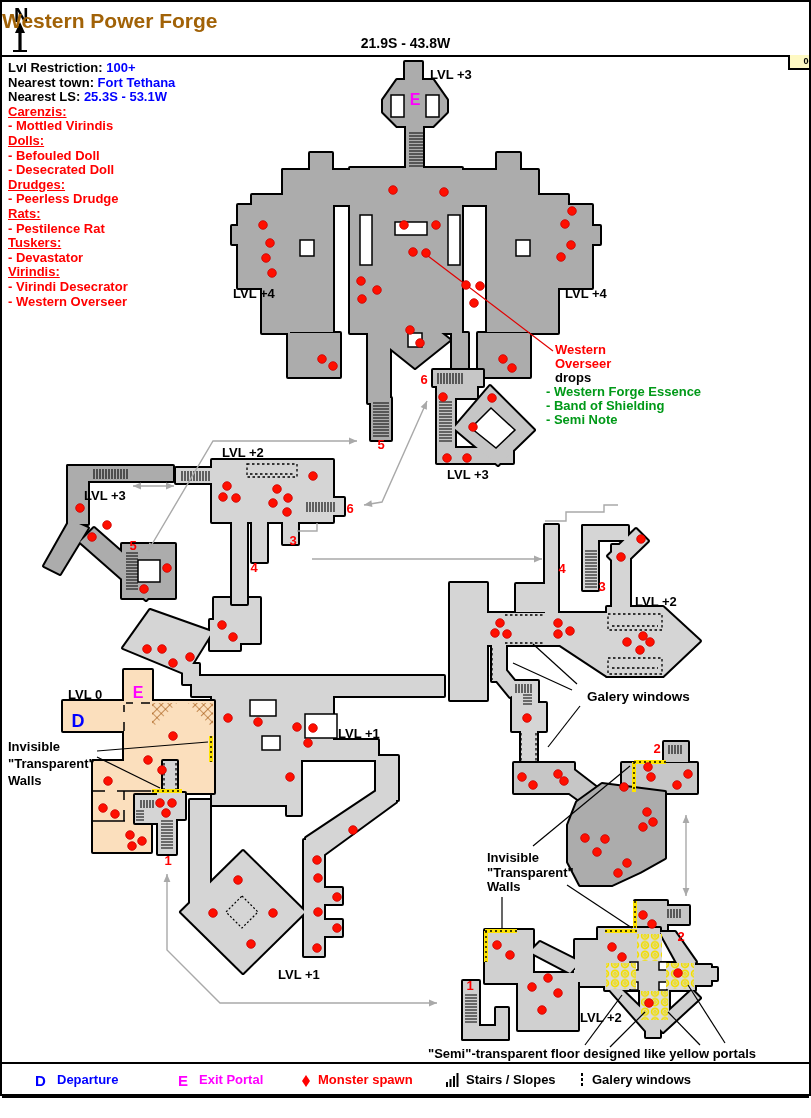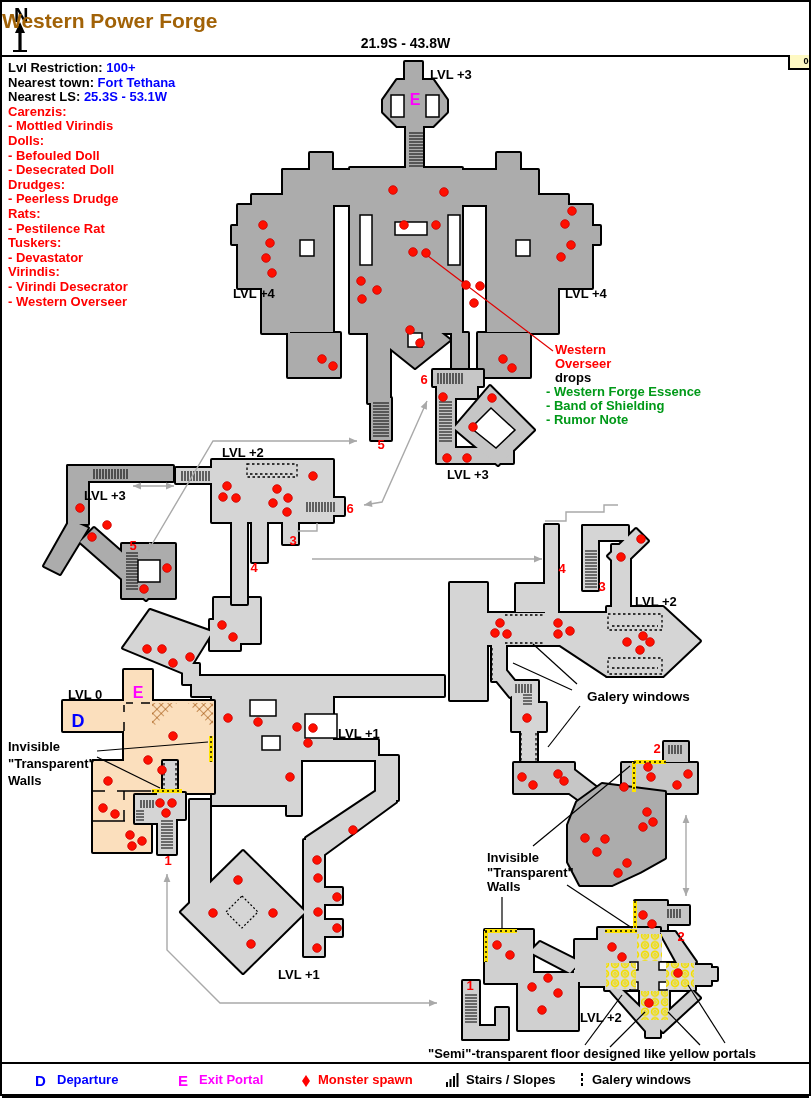--- a/index.html
+++ b/index.html
@@ -13,21 +13,21 @@
   .title{position:absolute;left:0;top:7px;width:100%;font:bold 21px "Liberation Sans",sans-serif;color:#a16207}
   .subtitle{position:absolute;left:0;top:33px;width:100%;text-align:center;font:bold 14px "Liberation Sans",sans-serif;color:#000}
   .designer{position:absolute;right:6px;top:6px;width:110px;text-align:center;font:bold 11px "Liberation Sans",sans-serif;color:#000;line-height:14px}
   .designer .blue{color:#0000FF}
   .datebox{position:absolute;left:788px;top:55px;width:46px;height:13px;border-left:2px solid #000;border-bottom:2px solid #000;
            font:bold 9px "Liberation Sans",sans-serif;text-align:right;padding-right:18px;background:#fef9c3;line-height:13px}
   
   .sidebar{position:absolute;left:8px;top:61px;font:bold 13px "Liberation Sans",sans-serif;line-height:14.6px;white-space:nowrap}
   .sidebar .k{color:#000}
   .sidebar .v{color:#0000FF}
-  .bh{color:#FF0000;}
+  .bh{color:#FF0000;text-decoration:underline}
   .bi{color:#FF0000}
   
   .ann{position:absolute;font:bold 13px "Liberation Sans",sans-serif;color:#000;white-space:nowrap}
   .ov-red{color:#FF0000}
   .ov-green{color:#009918}
   .ov-ind{padding-left:9px}
   
   .legend{position:absolute;left:2px;top:1062px;width:807px;height:32px;border-top:2px solid #000;border-bottom:2px solid #000;background:#fff}
   .legend span{position:absolute;top:8px;font:bold 13px "Liberation Sans",sans-serif}
   .lg-blue{color:#0000FF}.lg-mag{color:#FF00FF}.lg-red{color:#FF0000}.lg-k{color:#000}
@@ -491,21 +491,21 @@
     <div class="bi">- Virindi Desecrator</div>
     <div class="bi">- Western Overseer</div>
   </div>
 
   <div class="ann" style="left:546px;top:343px;line-height:14px">
     <div class="ov-red ov-ind">Western</div>
     <div class="ov-red ov-ind">Overseer</div>
     <div class="ov-ind">drops</div>
     <div class="ov-green">- Western Forge Essence</div>
     <div class="ov-green">- Band of Shielding</div>
-    <div class="ov-green">- Rumor Note</div>
+    <div class="ov-green">- Semi Note</div>
   </div>
 
   <div class="ann" style="left:8px;top:738px;line-height:17px">
     <div>Invisible</div>
     <div>"Transparent"</div>
     <div>Walls</div>
   </div>
 
   <div class="ann" style="left:487px;top:851px;line-height:14.5px">
     <div>Invisible</div>

